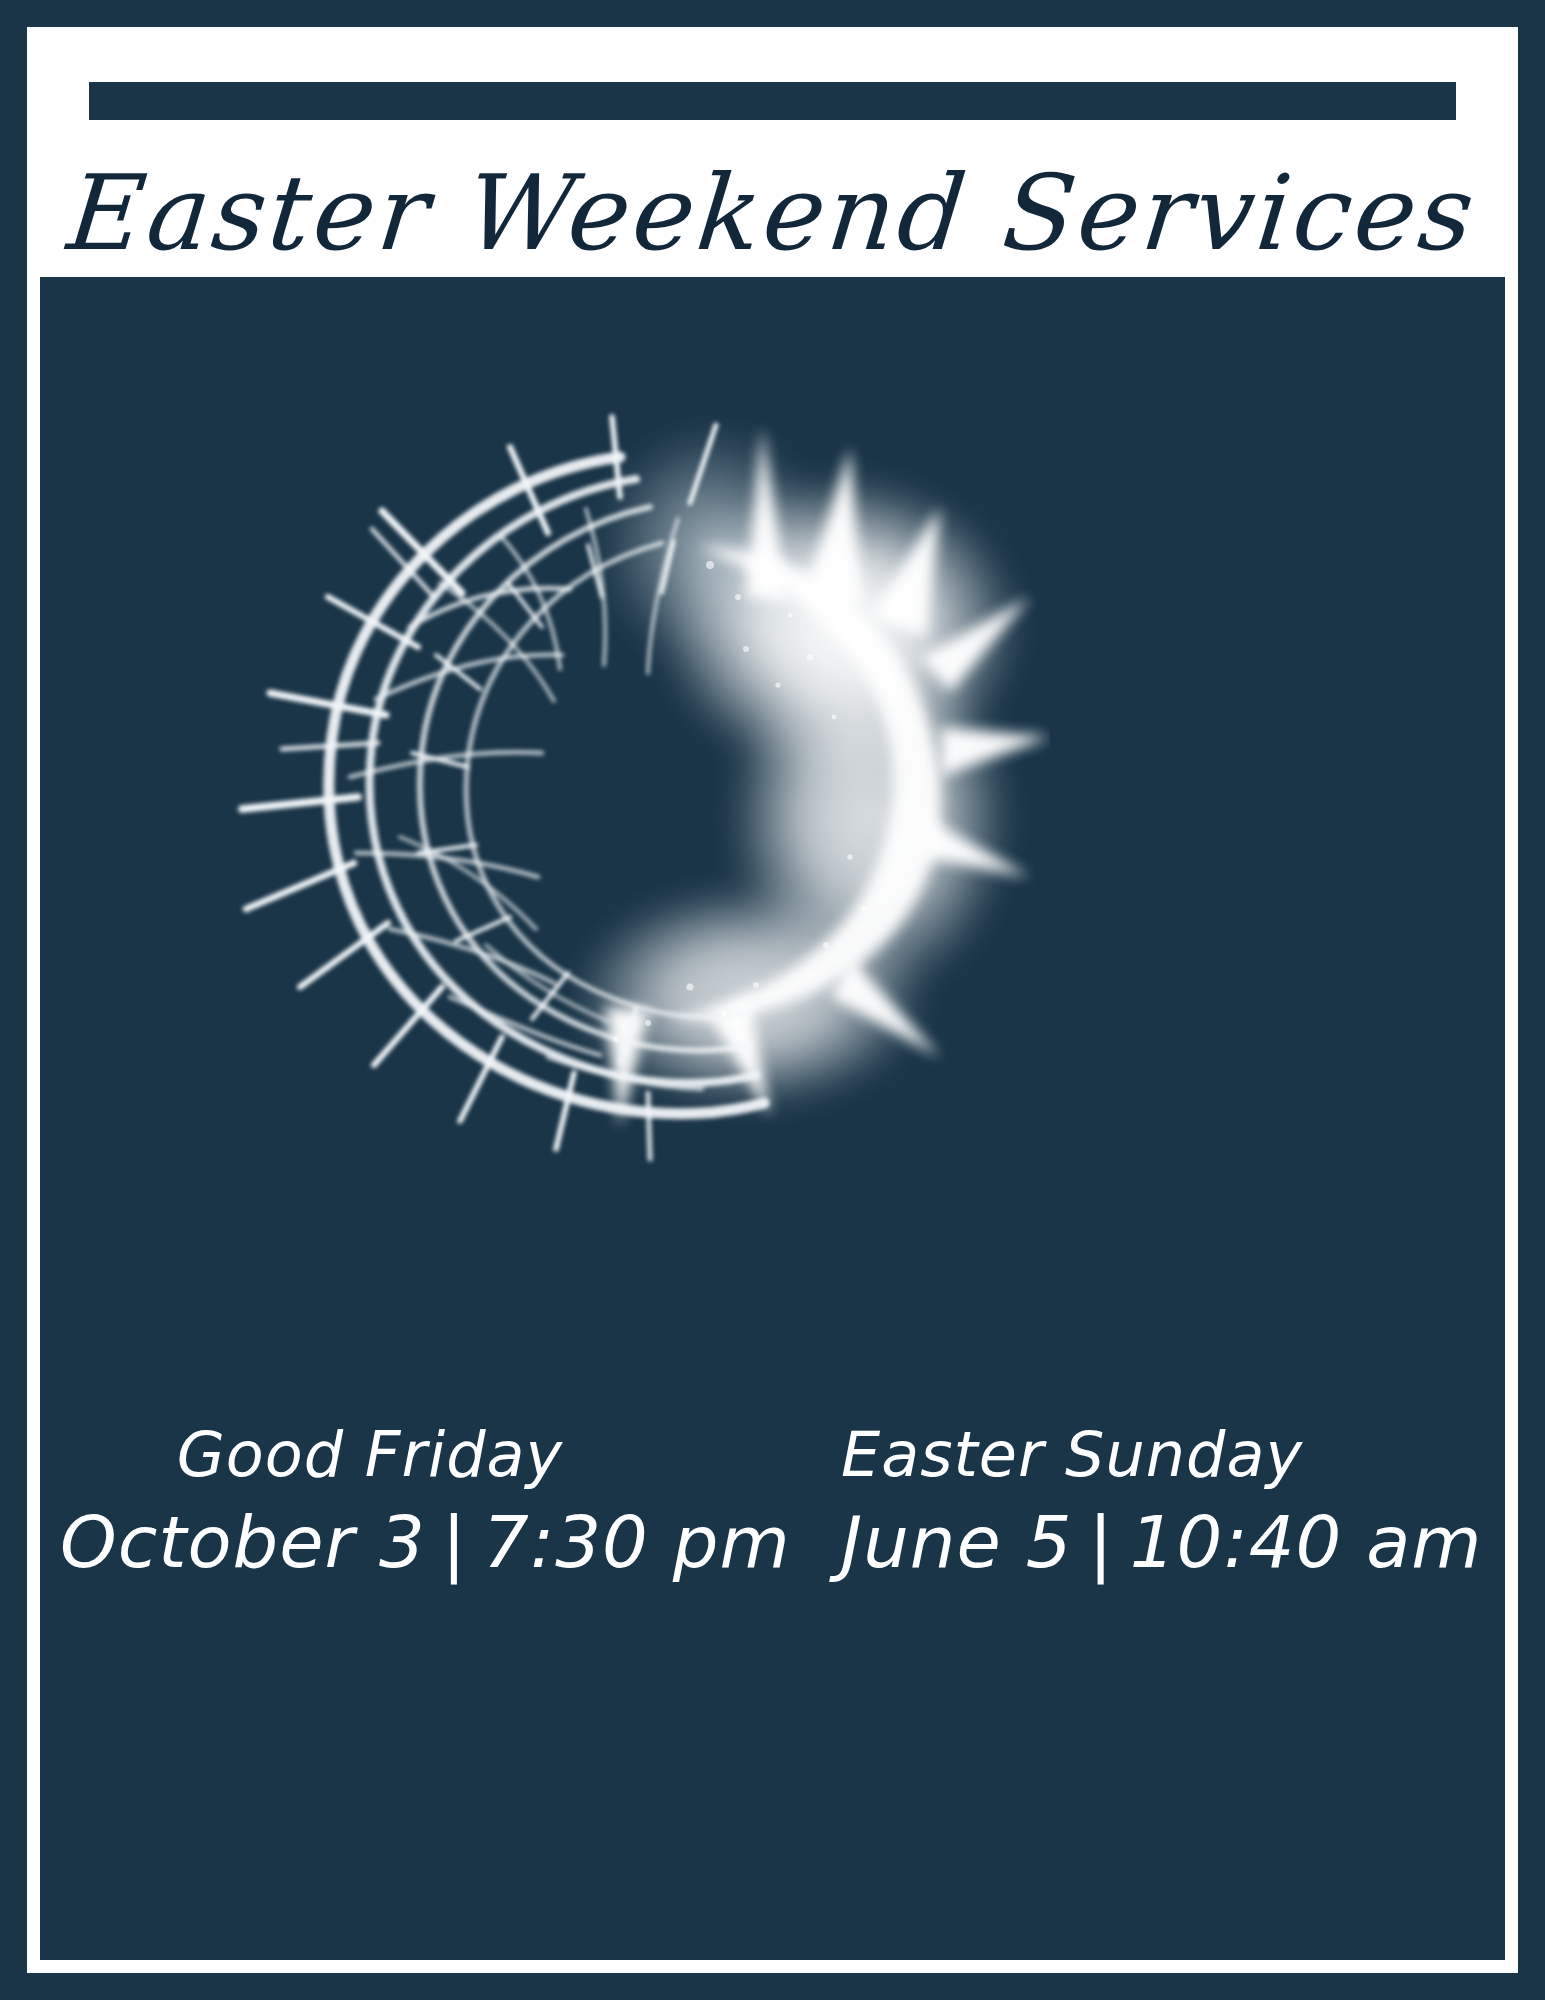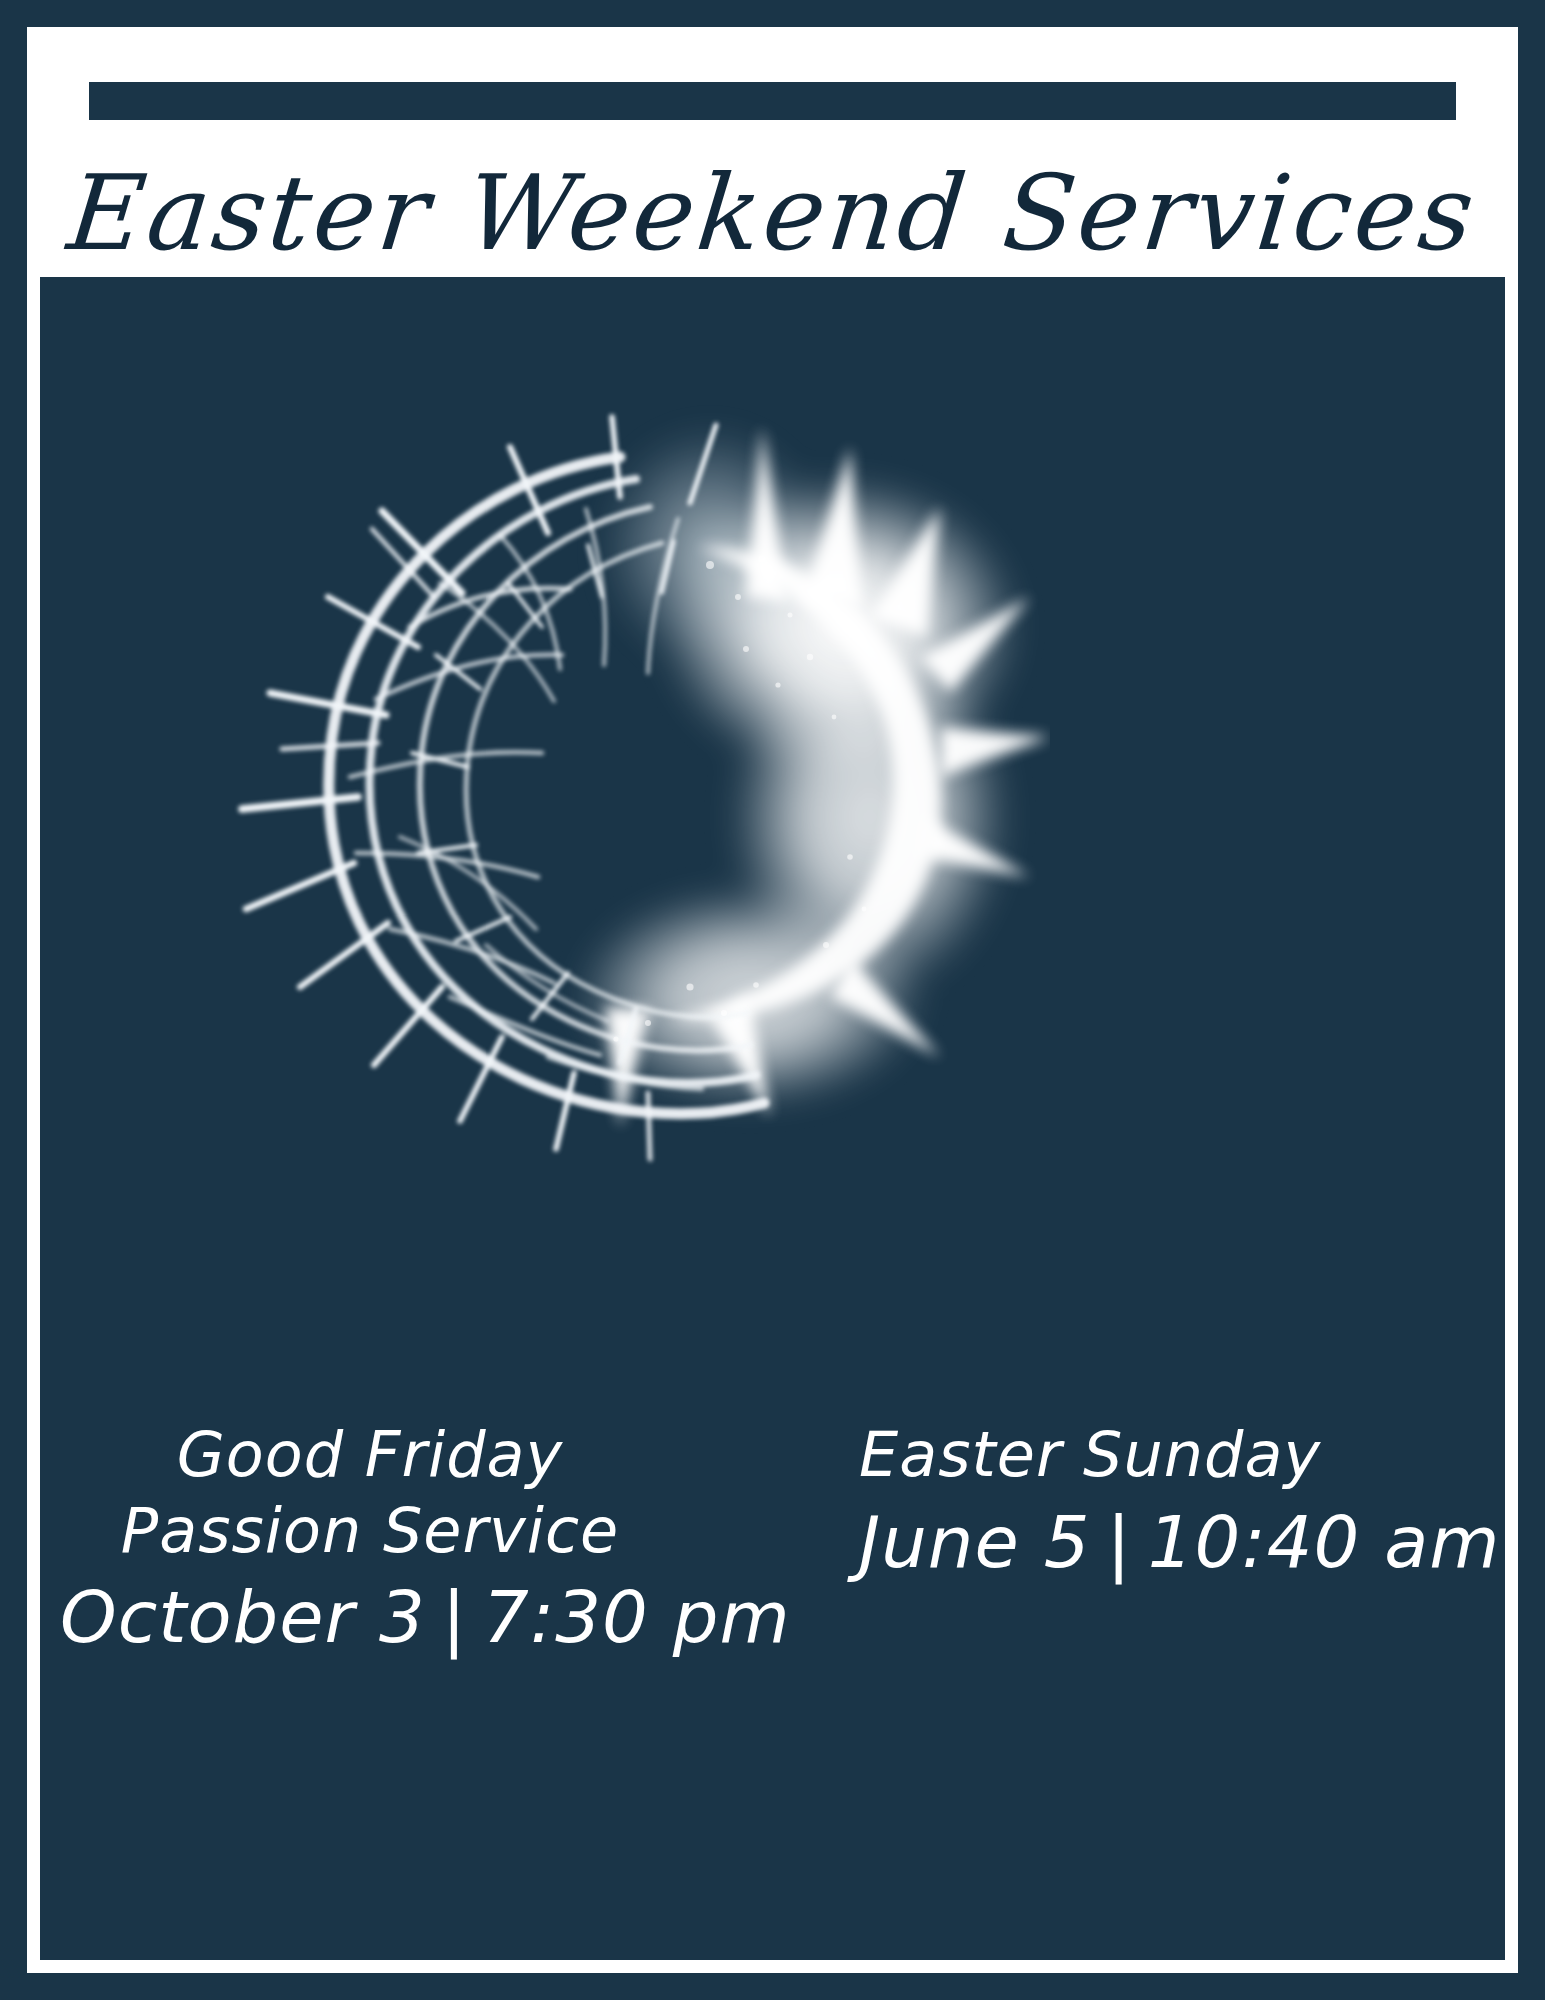--- a/index.html
+++ b/index.html
@@ -94,21 +94,21 @@
   .crown-art svg { display: block; width: 100%; height: 100%; }
 
   
   .services {
     position: absolute;
     left: 0;
     right: 0;
     top: 1140px;
     display: flex;
     justify-content: space-between;
-    padding: 0 26px 0 20px;
+    padding: 0 44px 0 20px;
     box-sizing: border-box;
   }
 
   .service-col {
     flex: 0 0 auto;
     width: 620px;
     text-align: center;
     color: #ffffff;
     font-family: "DejaVu Sans", sans-serif;
     font-style: italic;
@@ -266,21 +266,20 @@
           <circle cx="714" cy="612" r="2.4"></circle>
             <circle cx="676" cy="648" r="3"></circle>
         </g>
       </svg>
     </div>
 
     <div class="services">
 
       <div class="service-col left">
         <div class="svc-line-1">Good Friday</div>
-        <div class="svc-line-2">Passion Service</div>
         <div class="svc-line-3">
           <span>October 3</span><span class="svc-sep">|</span><span>7:30 pm</span>
         </div>
       </div>
 
       <div class="service-col right">
         <div class="svc-line-1">Easter Sunday</div>
         <div class="svc-line-3">
           <span>June 5</span><span class="svc-sep">|</span><span>10:40 am</span>
         </div>

